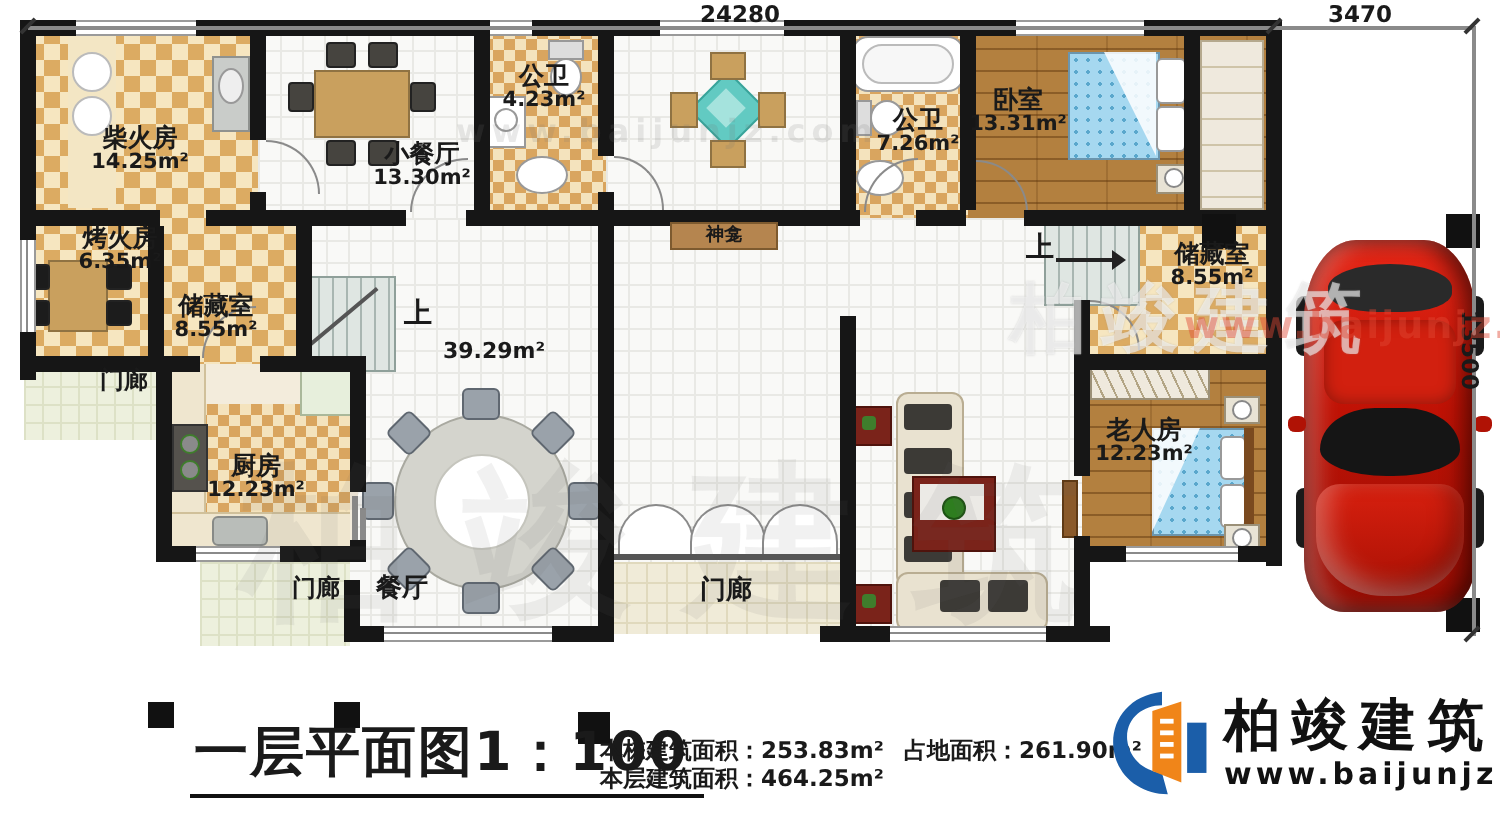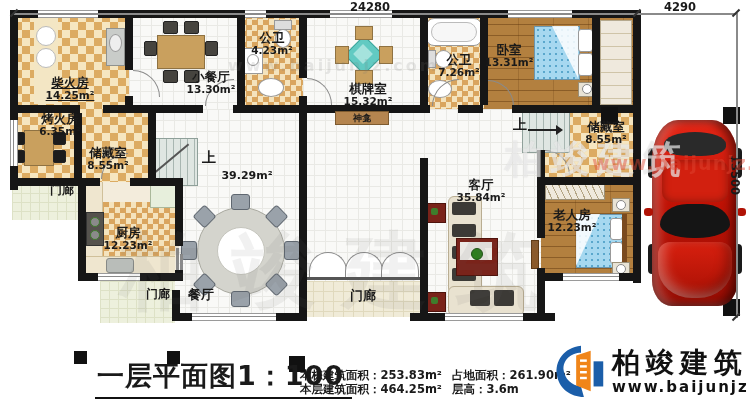--- a/index.html
+++ b/index.html
@@ -237,59 +237,56 @@
   <div class="abs" style="left:644px;top:208px;width:9px;height:8px;background:#b01205;border-radius:40%;"></div>
   <div class="abs" style="left:737px;top:208px;width:9px;height:8px;background:#b01205;border-radius:40%;"></div>
 
   <div class="dimline" style="left:14px;top:13px;width:723px;height:1.5px;"></div>
   <div class="dimline" style="left:736px;top:13px;width:1.5px;height:305px;"></div>
   <div class="tick" style="left:9px;top:12px;"></div>
   <div class="tick" style="left:632px;top:12px;"></div>
   <div class="tick" style="left:731px;top:12px;"></div>
   <div class="tick" style="left:731px;top:316px;"></div>
   <div class="dim" style="left:330px;top:0px;width:80px;">24280</div>
-  <div class="dim" style="left:650px;top:0px;width:60px;">4290</div>
+  <div class="dim" style="left:650px;top:0px;width:60px;">3470</div>
   <div class="dim" style="left:712px;top:168px;width:46px;transform:rotate(90deg);">13500</div>
 
   <div class="wm" style="left:120px;top:215px;font-size:84px;letter-spacing:28px;color:rgba(100,100,100,.09);">柏竣建筑</div>
   <div class="wm" style="left:228px;top:56px;font-size:16px;letter-spacing:3px;color:rgba(120,120,120,.16);">www.baijunjz.com</div>
   <div class="wm" style="left:505px;top:134px;font-size:38px;letter-spacing:8px;color:rgba(255,255,255,.55);text-shadow:0 0 1px rgba(150,150,150,.4);">柏竣建筑</div>
   <div class="wm" style="left:592px;top:152px;font-size:19px;letter-spacing:1px;color:rgba(225,70,50,.45);">www.baijunjz.com</div>
 
-  <div class="rn" style="left:35px;top:76px;width:70px;text-decoration:underline;"><span>柴火房</span><span class="ra">14.25m²</span></div>
+  <div class="rn" style="left:35px;top:62px;width:70px;"><span>柴火房</span><span class="ra">14.25m²</span></div>
   <div class="rn" style="left:176px;top:70px;width:70px;"><span>小餐厅</span><span class="ra">13.30m²</span></div>
   <div class="rn" style="left:237px;top:31px;width:70px;"><span>公卫</span><span class="ra">4.23m²</span></div>
-  <div class="rn" style="left:333px;top:82px;width:70px;"><span>棋牌室</span><span class="ra">15.32m²</span></div>
   <div class="rn" style="left:424px;top:53px;width:70px;"><span>公卫</span><span class="ra">7.26m²</span></div>
   <div class="rn" style="left:474px;top:43px;width:70px;"><span>卧室</span><span class="ra">13.31m²</span></div>
   <div class="rn" style="left:25px;top:112px;width:70px;"><span>烤火房</span><span class="ra">6.35m²</span></div>
   <div class="rn" style="left:73px;top:146px;width:70px;"><span>储藏室</span><span class="ra">8.55m²</span></div>
   <div class="rn" style="left:197px;top:150px;width:24px;font-size:14px;">上</div>
   <div class="rn" style="left:212px;top:170px;width:70px;font-size:11px;">39.29m²</div>
   <div class="rn" style="left:93px;top:226px;width:70px;"><span>厨房</span><span class="ra">12.23m²</span></div>
   <div class="rn" style="left:166px;top:288px;width:70px;font-size:13px;">餐厅</div>
   <div class="rn" style="left:27px;top:184px;width:70px;font-size:12px;">门廊</div>
   <div class="rn" style="left:123px;top:288px;width:70px;font-size:12px;">门廊</div>
   <div class="rn" style="left:328px;top:289px;width:70px;font-size:13px;">门廊</div>
-  <div class="rn" style="left:446px;top:178px;width:70px;"><span>客厅</span><span class="ra">35.84m²</span></div>
   <div class="rn" style="left:571px;top:120px;width:70px;"><span>储藏室</span><span class="ra">8.55m²</span></div>
   <div class="rn" style="left:508px;top:117px;width:24px;font-size:14px;">上</div>
   <div class="rn" style="left:537px;top:208px;width:70px;"><span>老人房</span><span class="ra">12.23m²</span></div>
 
   <div class="col" style="left:74px;top:351px;width:13px;height:13px;"></div>
   <div class="col" style="left:167px;top:351px;width:13px;height:13px;"></div>
   <div class="col" style="left:289px;top:356px;width:16px;height:16px;"></div>
   <div class="abs" style="left:95px;top:358px;font-size:27px;font-weight:bold;letter-spacing:1px;border-bottom:2.5px solid #111;padding:0 8px 3px 2px;white-space:nowrap;">一层平面图1：100</div>
   <div class="abs" style="left:300px;top:368px;font-size:11.5px;font-weight:bold;line-height:14px;white-space:nowrap;">
     <div>本栋建筑面积：253.83m²</div>
     <div>本层建筑面积：464.25m²</div>
   </div>
   <div class="abs" style="left:452px;top:368px;font-size:11.5px;font-weight:bold;line-height:14px;white-space:nowrap;">
     <div>占地面积：261.90m²</div>
-    <div>层高：3.6m</div>
   </div>
   <div class="abs" style="left:552px;top:342px;width:58px;height:58px;">
     <svg width="58" height="58" viewBox="0 0 60 60">
       <path d="M30 4 C12 6 3 20 5 34 C7 48 19 57 33 57 L30 46 C20 45 13 38 12 29 C11 18 20 11 30 11 Z" fill="#1b5ea9"></path>
       <path d="M25 14 L40 9 L40 51 L25 45 Z" fill="#f08519"></path>
       <rect x="43" y="20" width="10" height="26" fill="#1b5ea9"></rect>
       <rect x="29" y="18" width="7" height="2.5" fill="#fff"></rect>
         <rect x="29" y="24" width="7" height="2.5" fill="#fff"></rect>
       <rect x="29" y="30" width="7" height="2.5" fill="#fff"></rect>
         <rect x="29" y="36" width="7" height="2.5" fill="#fff"></rect>

